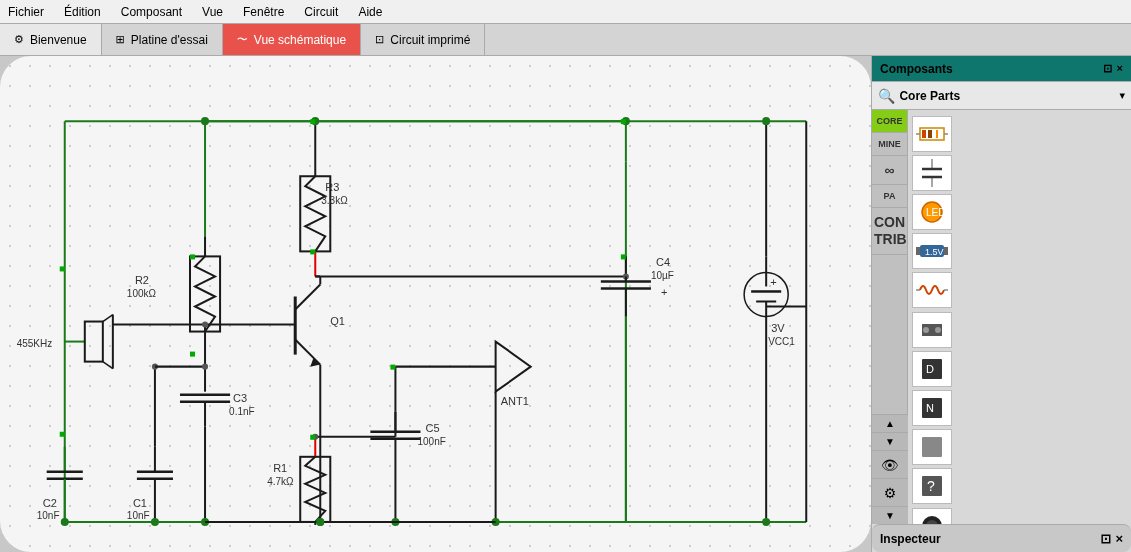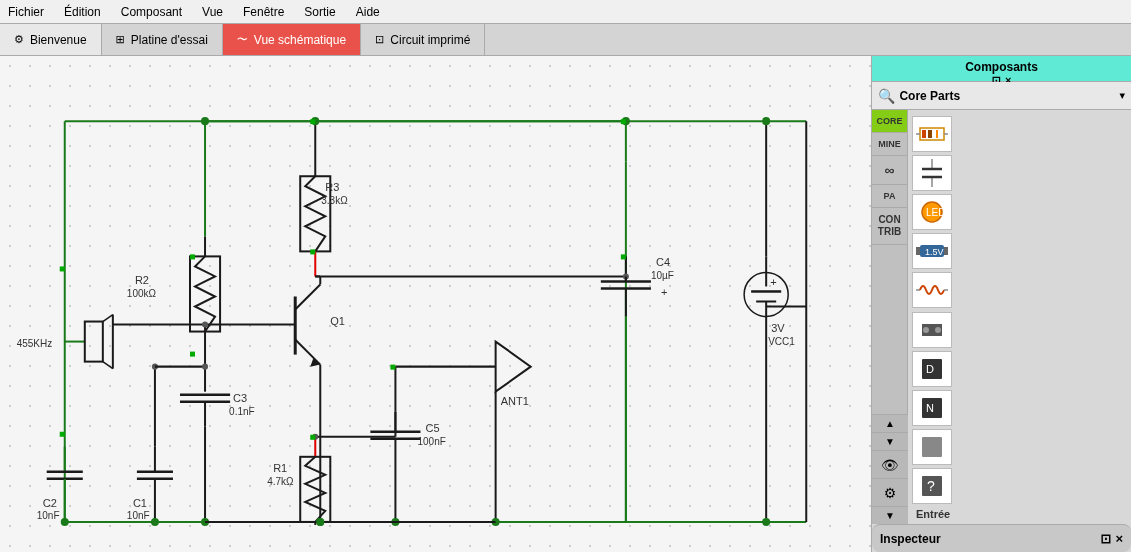--- a/index.html
+++ b/index.html
@@ -15,27 +15,27 @@
     .tab.active { background: #e8524a; color: white; }
     .tab-icon { font-size: 11px; }
     .tab:first-child { background: #e8e8e8; }
     .tab:nth-child(2) { background: #d4d4d4; }
     .tab:nth-child(4) { background: #d4d4d4; }
 
     
     .main-area { display: flex; flex: 1; overflow: hidden; }
 
     
-    .schematic-canvas { flex: 1; background: #f5f5f5; position: relative; overflow: hidden; }
+    .schematic-canvas { flex: 1; background: #f5f5f5; position: relative; overflow: hidden; border-radius: 31px; }
     .grid-bg { position: absolute; top: 0; left: 0; width: 100%; height: 100%; background-image: radial-gradient(circle, #ccc 1px, transparent 1px); background-size: 20px 20px; }
     .schematic-svg { position: absolute; top: 0; left: 0; width: 100%; height: 100%; }
 
     
     .right-panel { width: 260px; background: #d8d8d8; display: flex; flex-direction: column; border-left: 1px solid #aaa; }
-    .panel-header { background: #5eead4; padding: 4px 8px; font-size: 12px; font-weight: bold; display: flex; align-items: center; justify-content: space-between; border-bottom: 1px solid #aaa; height: 26px; flex-direction: column; }
+    .panel-header { background: #0f766e; padding: 4px 8px; font-size: 12px; font-weight: bold; display: flex; align-items: center; justify-content: space-between; border-bottom: 1px solid #aaa; height: 26px; }
     .panel-header-icons { display: flex; gap: 4px; }
     .panel-header-icon { font-size: 11px; cursor: pointer; }
 
     
     .search-bar { display: flex; align-items: center; background: #e8e8e8; border-bottom: 1px solid #aaa; padding: 3px 6px; gap: 4px; height: 28px; }
     .search-label { font-size: 12px; font-weight: bold; }
 
     
     .components-area { flex: 1; display: flex; overflow: hidden; position: relative; }
     .cat-sidebar { width: 36px; background: #c0c0c0; display: flex; flex-direction: column; border-right: 1px solid #aaa; }
@@ -54,21 +54,21 @@
   </style>
 </head>
 <body>
 
 <div class="menubar">
   <span class="menubar-item">Fichier</span>
   <span class="menubar-item">Édition</span>
   <span class="menubar-item">Composant</span>
   <span class="menubar-item">Vue</span>
   <span class="menubar-item">Fenêtre</span>
-  <span class="menubar-item">Sortie</span>
+  <span class="menubar-item">Circuit</span>
   <span class="menubar-item">Aide</span>
 </div>
 
 <div class="tabbar">
   <div class="tab" style="background:#e8e8e8;">
     <span class="tab-icon">⚙</span>
     <span>Bienvenue</span>
   </div>
   <div class="tab" style="background:#d4d4d4;">
     <span class="tab-icon">⊞</span>
@@ -296,21 +296,21 @@
       <span style="font-size:11px; cursor:pointer;">▾</span>
     </div>
 
     <div class="components-area">
 
       <div class="cat-sidebar">
         <div class="cat-btn active">CORE</div>
         <div class="cat-btn">MINE</div>
         <div class="cat-btn" style="font-size:14px;">∞</div>
         <div class="cat-btn">PA</div>
-        <div class="cat-btn" style="font-size:10px; line-height:1.2;">CON<br>TRIB</div>
+        <div class="cat-btn" style="font-size:14px; line-height:1.2;">CON<br>TRIB</div>
 
         <div style="flex:1;"></div>
         <div style="width:36px;height:18px;background:#b8b8b8;display:flex;align-items:center;justify-content:center;font-size:10px;cursor:pointer;border-top:1px solid #aaa;">▲</div>
         <div style="width:36px;height:18px;background:#b8b8b8;display:flex;align-items:center;justify-content:center;font-size:10px;cursor:pointer;border-top:1px solid #aaa;">▼</div>
         <div style="width:36px;height:28px;background:#b8b8b8;display:flex;align-items:center;justify-content:center;font-size:14px;cursor:pointer;border-top:1px solid #aaa;">👁</div>
         <div style="width:36px;height:28px;background:#b8b8b8;display:flex;align-items:center;justify-content:center;font-size:14px;cursor:pointer;border-top:1px solid #aaa;">⚙</div>
         <div style="width:36px;height:18px;background:#b8b8b8;display:flex;align-items:center;justify-content:center;font-size:10px;cursor:pointer;border-top:1px solid #aaa;">▼</div>
       </div>
 
       <div class="components-grid-area">
@@ -392,21 +392,20 @@
           </div>
 
           <div class="comp-item">
             <svg viewBox="0 0 32 28">
                 <rect x="6" y="4" width="20" height="20" fill="#555" rx="1"></rect>
                 <text x="11" y="19" font-size="14" fill="white">?</text>
               </svg>
           </div>
         </div>
 
-        <div class="section-label">Entrée</div>
         <div class="component-row">
           <div class="comp-item">
             <svg viewBox="0 0 32 28">
                 <circle cx="16" cy="14" r="10" fill="#222"></circle>
                 <circle cx="16" cy="14" r="6" fill="#444"></circle>
                 <circle cx="16" cy="14" r="2" fill="#888"></circle>
               </svg>
           </div>
           <div class="comp-item">
             <svg viewBox="0 0 32 28">

